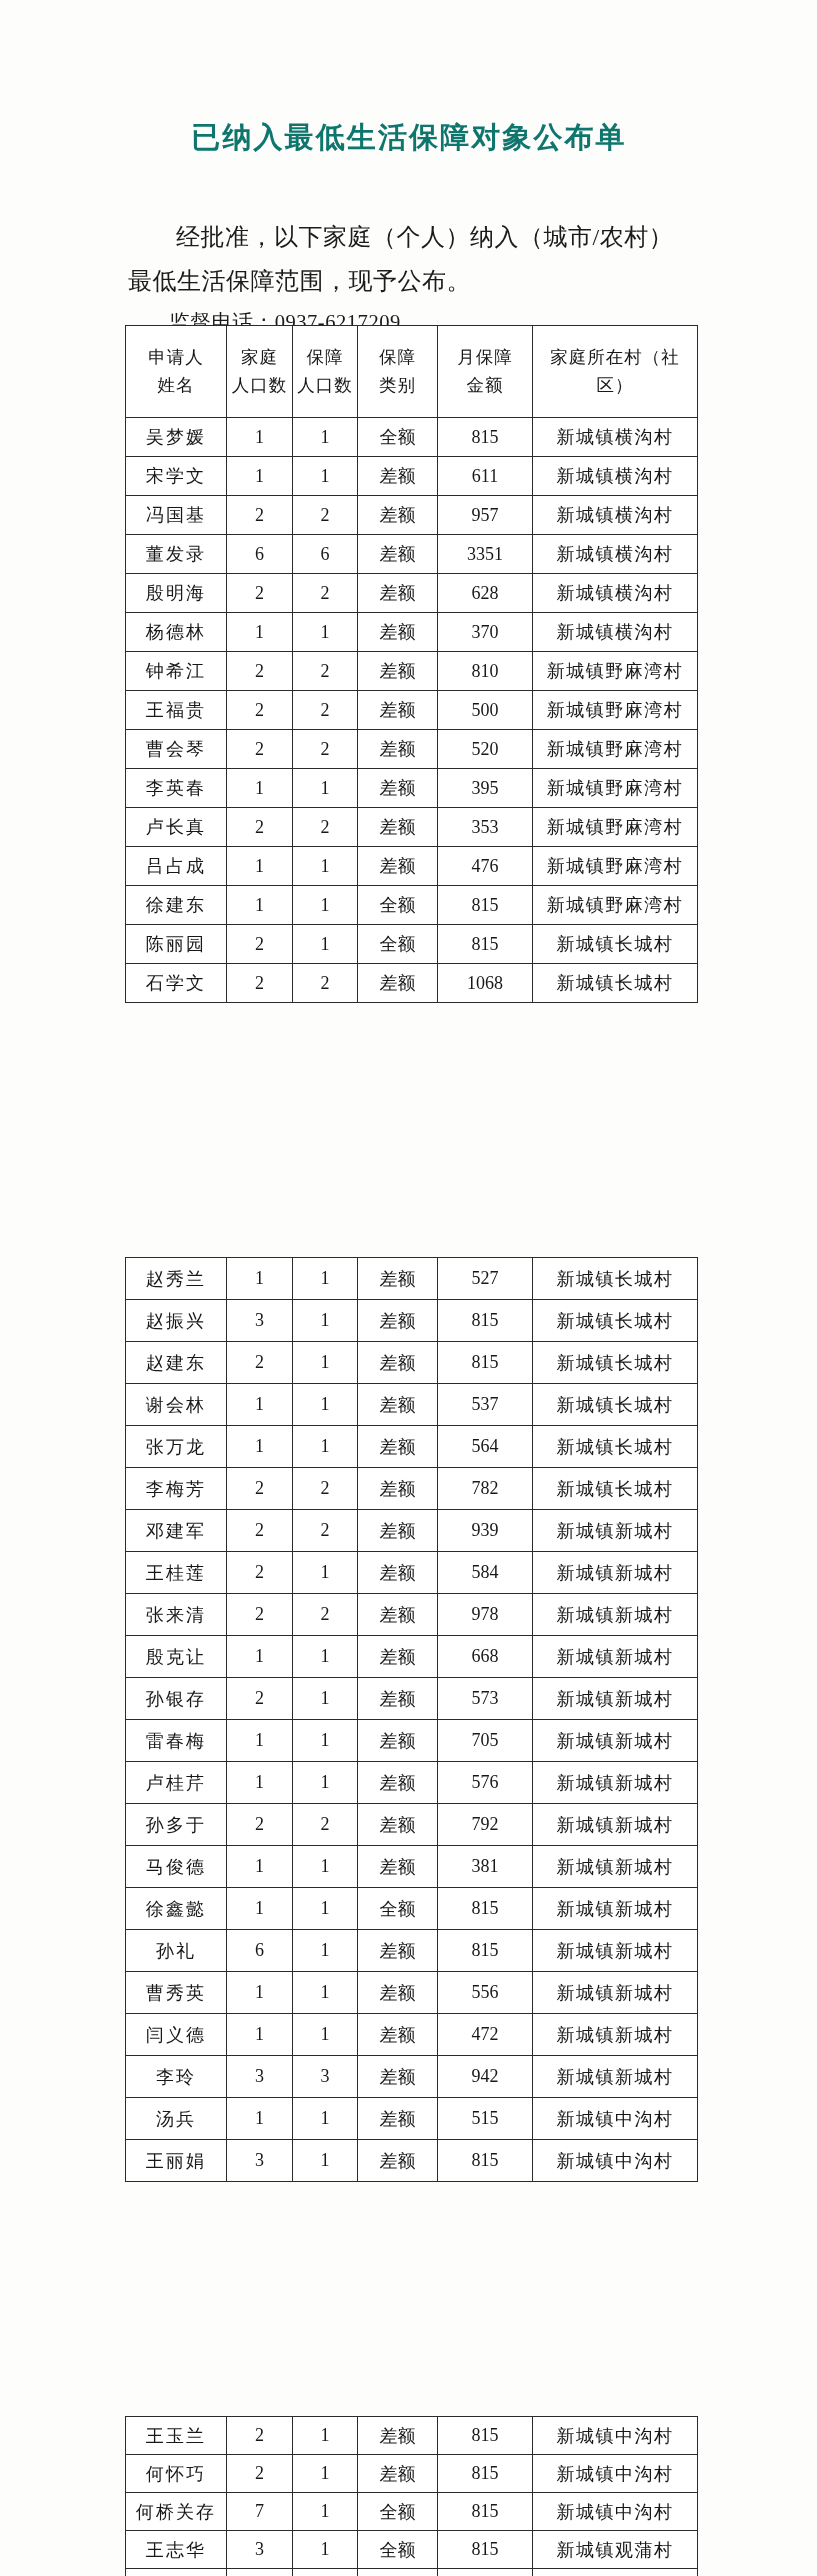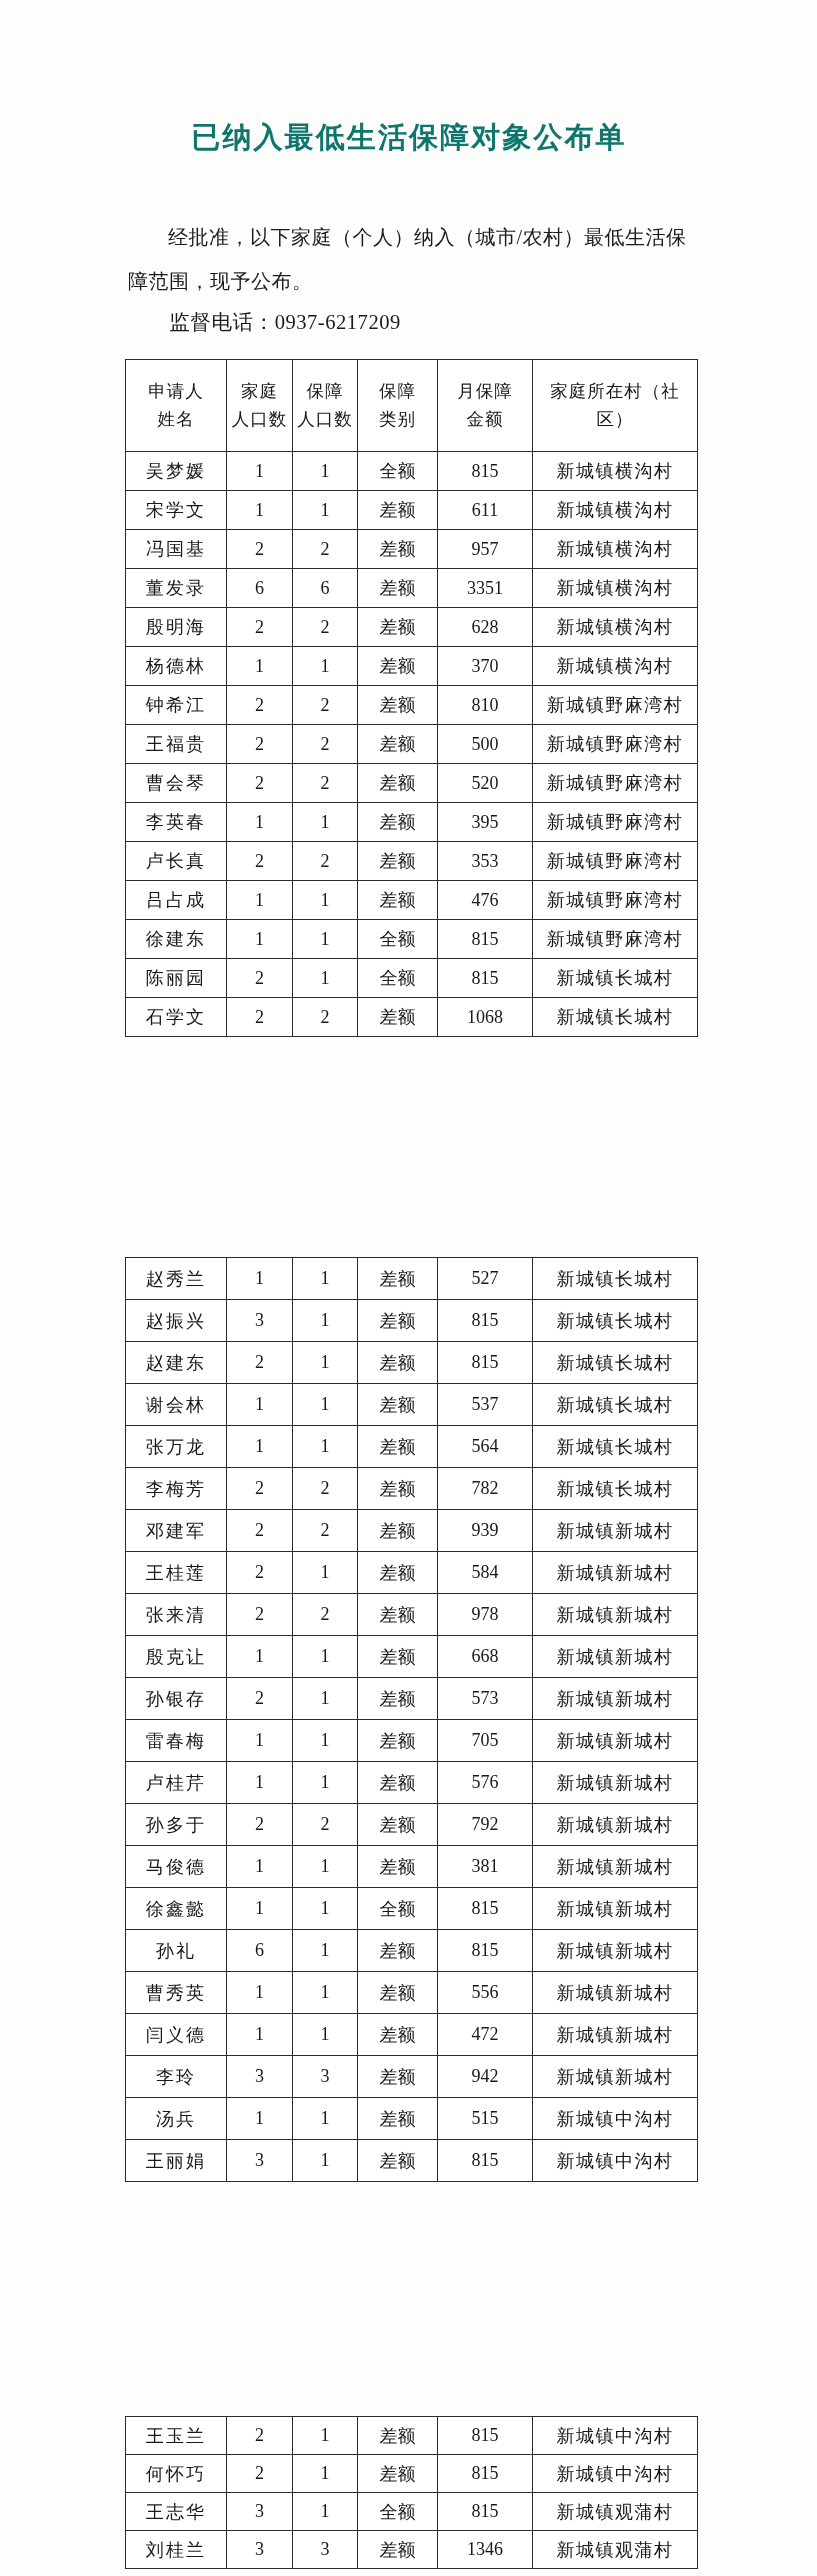--- a/index.html
+++ b/index.html
@@ -7,39 +7,39 @@
     position:relative;width:818px;height:3468px;background:#fdfdfc;
     font-family:"Liberation Serif",serif;color:#1b1b1b;overflow:hidden;
   }
   .title{
     position:absolute;top:118px;left:0;width:100%;text-align:center;
     font-family:"Liberation Sans",sans-serif;font-weight:bold;
     font-size:29px;letter-spacing:2.1px;color:#0f766e;
   }
   .intro{
     position:absolute;top:215px;left:128px;width:567px;
-    font-size:20px;line-height:44px;text-indent:2em;letter-spacing:0.5px;
+    font-size:24px;line-height:44px;text-indent:2em;letter-spacing:0.5px;
   }
   .phone{
     position:absolute;top:308px;left:128px;width:567px;
     font-size:20.6px;text-indent:2em;letter-spacing:0.5px;
   }
   table.tbl{
     position:absolute;left:125px;width:573px;
     border-collapse:collapse;table-layout:fixed;background:#fff;
   }
   .tbl th,.tbl td{
     border:1.3px solid #2b2b2b;text-align:center;vertical-align:middle;
     padding:0;font-weight:normal;font-size:18px;color:#181818;
     overflow:hidden;
   }
   .tbl th{white-space:pre-line;line-height:1.55;letter-spacing:1px;font-size:17.5px;}
   .tbl td:nth-child(1){letter-spacing:2.1px;}
   .tbl td:nth-child(6){letter-spacing:1.5px;}
-  .t1{top:359px;}  .t1 th{height:91px;} .t1 td{height:38px;}
+  .t1{top:325px;}  .t1 th{height:91px;} .t1 td{height:38px;}
   .t2{top:1257px;} .t2 td{height:41px;}
   .t3{top:2416px;} .t3 td{height:37px;}
   .col-name{width:101px;} .col-fam{width:66px;} .col-ins{width:65px;}
   .col-type{width:80px;} .col-amt{width:95px;} .col-vil{width:165px;}
 </style>
 </head>
 <body>
 
 <div class="page">
 
@@ -406,20 +406,28 @@
         </tr>
         <tr>
           <td>何怀巧</td>
           <td>2</td>
           <td>1</td>
           <td>差额</td>
           <td>815</td>
           <td>新城镇中沟村</td>
         </tr>
         <tr>
+          <td>何桥关存</td>
+          <td>7</td>
+          <td>1</td>
+          <td>全额</td>
+          <td>815</td>
+          <td>新城镇中沟村</td>
+        </tr>
+        <tr>
           <td>王志华</td>
           <td>3</td>
           <td>1</td>
           <td>全额</td>
           <td>815</td>
           <td>新城镇观蒲村</td>
         </tr>
         <tr>
           <td>刘桂兰</td>
           <td>3</td>

